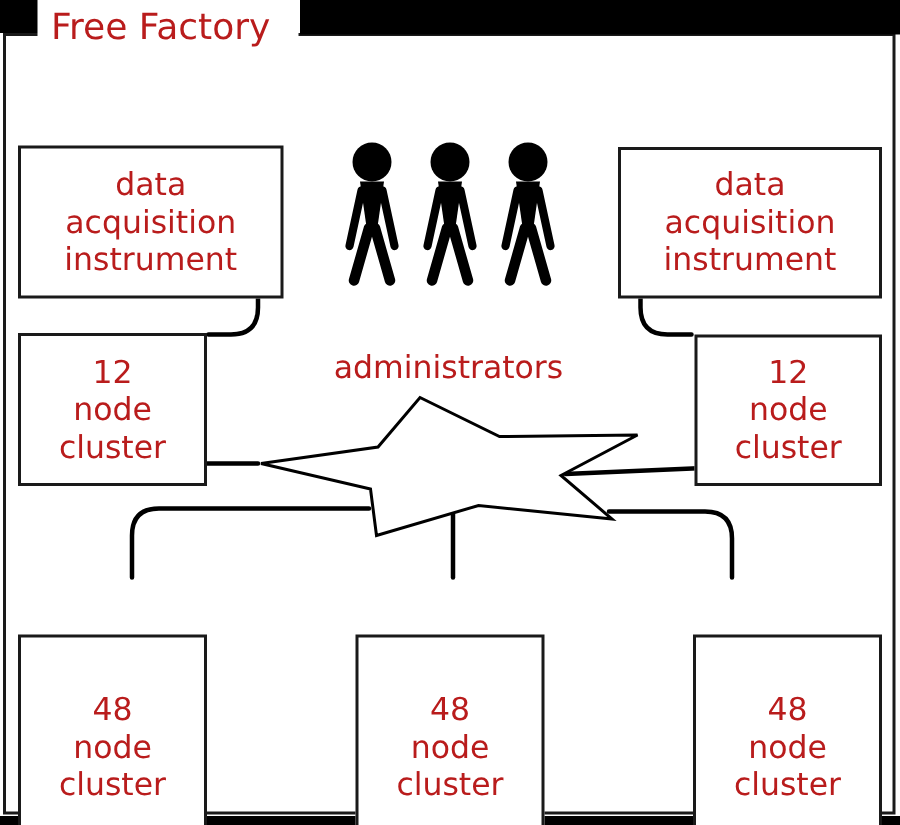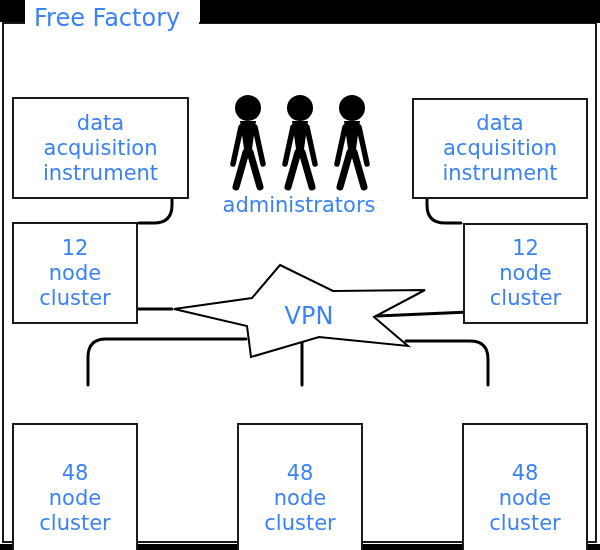--- a/index.html
+++ b/index.html
@@ -1,21 +1,21 @@
 <!DOCTYPE html>
 <html><head>
 <meta charset="utf-8">
 <style>
   html, body { margin: 0; padding: 0; background: #ffffff; }
   #canvas {
     position: relative;
     width: 600px; height: 550px;
     background: #ffffff;
     font-family: "DejaVu Sans", "Liberation Sans", sans-serif;
-    color: #3b82f6;
+    color: #b91c1c;
     overflow: hidden;
   }
   .bar { position: absolute; background: #000000; z-index: 4; }
   #frame {
     position: absolute; left: 2px; top: 22px;
     width: 595px; height: 521px;
     border: 2px solid #1a1a1a;
     box-sizing: border-box;
     z-index: 1;
   }
@@ -36,21 +36,21 @@
     background: #ffffff;
     box-sizing: border-box;
     display: flex; flex-direction: column;
     align-items: center; justify-content: center;
     text-align: center;
     font-size: 21px; line-height: 25px;
     z-index: 6;
     margin-top: 36px;
   }
   .floating-label {
-    position: absolute; text-align: center; z-index: 7;
+    position: absolute; text-align: center; z-index: 7; margin-top: 40px;
   }
   #vpn-label { left: 274px; top: 302px; width: 70px; font-size: 24px; }
   #administrators-label { left: 199px; top: 193px; width: 200px; font-size: 21px; }
   #box-data-acq-left   { left: 12px;  top: 61px;  width: 177px; height: 102px; }
   #box-data-acq-right  { left: 412px; top: 62px;  width: 176px; height: 101px; }
   #box-cluster12-left  { left: 12px;  top: 186px; width: 126px; height: 102px; }
   #box-cluster12-right { left: 463px; top: 187px; width: 125px; height: 101px; }
   #box-cluster48-left  { left: 12px;  top: 387px; width: 126px; height: 150px; }
   #box-cluster48-mid   { left: 237px; top: 387px; width: 126px; height: 150px; }
   #box-cluster48-right { left: 462px; top: 387px; width: 126px; height: 150px; }
@@ -107,21 +107,20 @@
         <g stroke="#000000" stroke-linecap="round">
           <line x1="241" y1="127" x2="233" y2="164" stroke-width="5.5"></line>
           <line x1="255" y1="127" x2="263" y2="164" stroke-width="5.5"></line>
           <line x1="246" y1="152" x2="236" y2="187" stroke-width="7"></line>
           <line x1="250" y1="152" x2="260" y2="187" stroke-width="7"></line>
         </g>
       </g>
     </g>
   </svg>
 
-  <div id="vpn-label" class="floating-label">VPN</div>
   <div id="administrators-label" class="floating-label">administrators</div>
 
   <div id="box-data-acq-left" class="node-box">
     <span>data</span>
     <span>acquisition</span>
     <span>instrument</span>
   </div>
   <div id="box-data-acq-right" class="node-box">
     <span>data</span>
     <span>acquisition</span>

